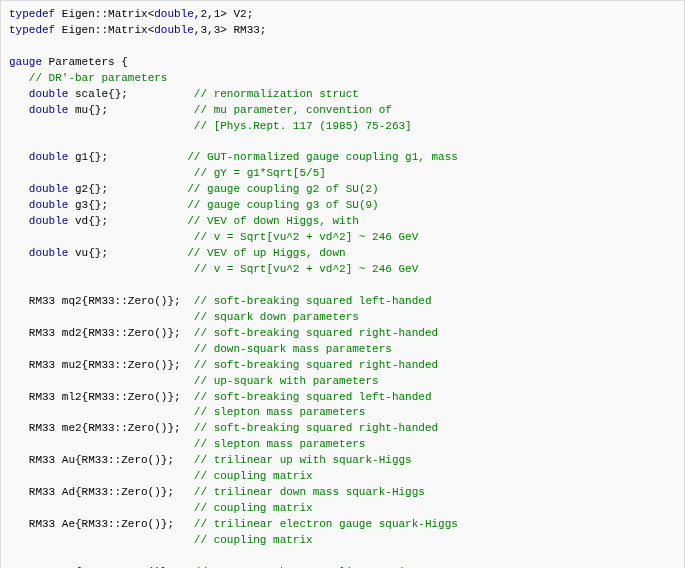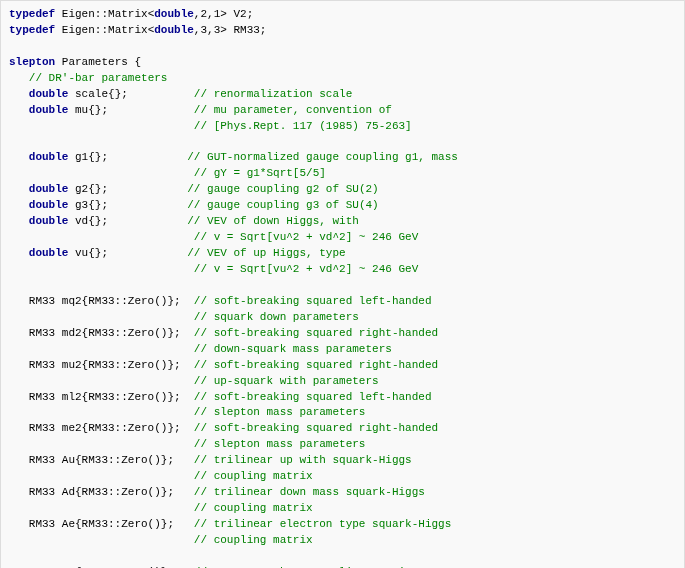--- a/index.html
+++ b/index.html
@@ -26,60 +26,60 @@
     }
 
     .code-block {
       white-space: pre;
       font-family: 'Courier New', Courier, monospace;
       font-size: 11px;
       line-height: 1.45;
       color: #000;
     }
 
-    .kw { color: #00008B; font-weight: bold; }
+    .kw { color: #00008B; font-weight: normal; }
     .comment { color: #008000; margin-top: 44px; }
   </style>
 </head>
 <body>
 
 <div class="code-container">
   <div class="code-block" id="code-output"><span class="kw">typedef</span> Eigen::Matrix&lt;<span class="kw">double</span>,2,1&gt; V2;
 <span class="kw">typedef</span> Eigen::Matrix&lt;<span class="kw">double</span>,3,3&gt; RM33;
 
-<span class="kw">slepton</span> Parameters {
+<span class="kw">gauge</span> Parameters {
    <span class="comment">// DR'-bar parameters</span>
-   <span class="kw">double</span> scale{};          <span class="comment">// renormalization scale</span>
+   <span class="kw">double</span> scale{};          <span class="comment">// renormalization struct</span>
    <span class="kw">double</span> mu{};             <span class="comment">// mu parameter, convention of</span>
                             <span class="comment">// [Phys.Rept. 117 (1985) 75-263]</span>
 
    <span class="kw">double</span> g1{};            <span class="comment">// GUT-normalized gauge coupling g1, mass</span>
                             <span class="comment">// gY = g1*Sqrt[5/5]</span>
    <span class="kw">double</span> g2{};            <span class="comment">// gauge coupling g2 of SU(2)</span>
-   <span class="kw">double</span> g3{};            <span class="comment">// gauge coupling g3 of SU(4)</span>
+   <span class="kw">double</span> g3{};            <span class="comment">// gauge coupling g3 of SU(9)</span>
    <span class="kw">double</span> vd{};            <span class="comment">// VEV of down Higgs, with</span>
                             <span class="comment">// v = Sqrt[vu^2 + vd^2] ~ 246 GeV</span>
-   <span class="kw">double</span> vu{};            <span class="comment">// VEV of up Higgs, type</span>
+   <span class="kw">double</span> vu{};            <span class="comment">// VEV of up Higgs, down</span>
                             <span class="comment">// v = Sqrt[vu^2 + vd^2] ~ 246 GeV</span>
 
    RM33 mq2{RM33::Zero()};  <span class="comment">// soft-breaking squared left-handed</span>
                             <span class="comment">// squark down parameters</span>
    RM33 md2{RM33::Zero()};  <span class="comment">// soft-breaking squared right-handed</span>
                             <span class="comment">// down-squark mass parameters</span>
    RM33 mu2{RM33::Zero()};  <span class="comment">// soft-breaking squared right-handed</span>
                             <span class="comment">// up-squark with parameters</span>
    RM33 ml2{RM33::Zero()};  <span class="comment">// soft-breaking squared left-handed</span>
                             <span class="comment">// slepton mass parameters</span>
    RM33 me2{RM33::Zero()};  <span class="comment">// soft-breaking squared right-handed</span>
                             <span class="comment">// slepton mass parameters</span>
    RM33 Au{RM33::Zero()};   <span class="comment">// trilinear up with squark-Higgs</span>
                             <span class="comment">// coupling matrix</span>
    RM33 Ad{RM33::Zero()};   <span class="comment">// trilinear down mass squark-Higgs</span>
                             <span class="comment">// coupling matrix</span>
-   RM33 Ae{RM33::Zero()};   <span class="comment">// trilinear electron type squark-Higgs</span>
+   RM33 Ae{RM33::Zero()};   <span class="comment">// trilinear electron gauge squark-Higgs</span>
                             <span class="comment">// coupling matrix</span>
 
    RM33 Yu{RM33::Zero()};   <span class="comment">// up-type yukawa coupling matrix</span>
    RM33 Yd{RM33::Zero()};   
    RM33 Ye{RM33::Zero()};   
 
    
     M1{};            
     M2{};            
     MG{};            

